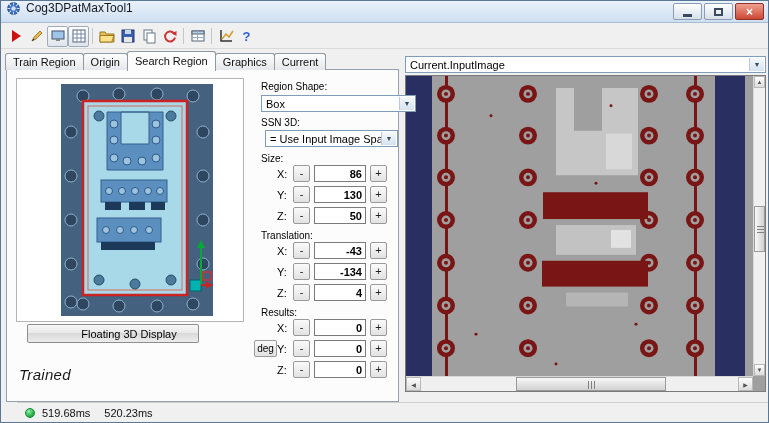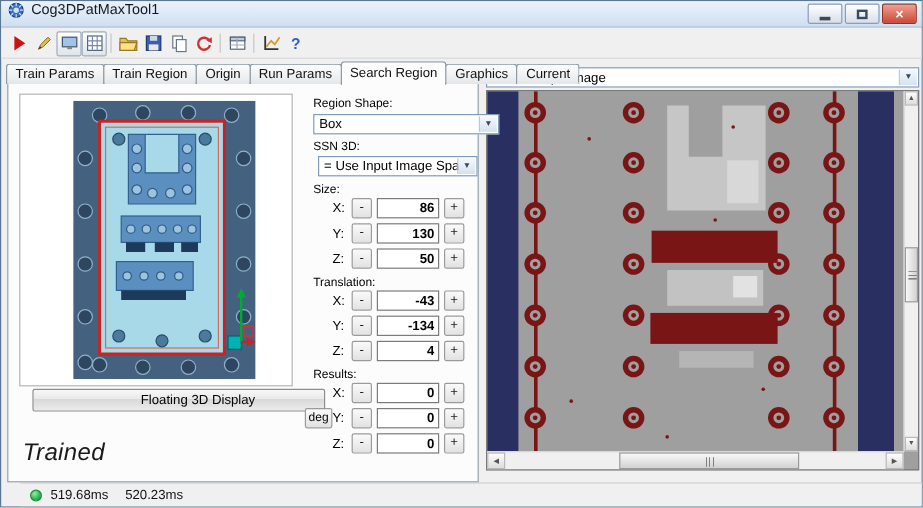--- a/index.html
+++ b/index.html
@@ -41,25 +41,25 @@
                 margin-bottom:-1px; font-weight:normal; }
 
   
   .tabpage { position:absolute; left:5px; top:68px; width:393px; height:333px;
              background:#fcfcfc; border:1px solid #94a0ac; z-index:2; }
 
   .display3d { position:absolute; left:9px; top:8px; width:228px; height:244px;
                background:#ffffff; border:1px solid #b4b4b4; }
   .scene-svg { position:absolute; left:44px; top:5px; width:152px; height:232px; }
 
-  .floating-btn { position:absolute; left:20px; top:254px; width:244px; height:19px;
+  .floating-btn { position:absolute; left:20px; top:254px; width:172px; height:19px;
                   font-size:11px; border:1px solid #8e8e8e; border-radius:2px;
                   background:linear-gradient(#f7f7f7,#e9e9e9 45%,#d8d8d8 46%,#ececec);
                   font-family:inherit; cursor:default;padding-left:32px; }
-  .trained-label { position:absolute; left:12px; top:296px; font-style:italic; font-size:20px;
+  .trained-label { position:absolute; left:12px; top:296px; font-style:italic; font-size:15px;
                    color:#1a1a1a; letter-spacing:0.3px; }
 
   
   .controls { position:absolute; left:243px; top:0; width:151px; height:100%; }
   .ctl-label { position:absolute; left:11px; font-size:10px; color:#000; }
   .combo { position:absolute; height:17px; background:#fff; border:1px solid #7f9db9;
            display:flex; align-items:center; padding-left:4px; font-size:11px; cursor:default; }
   .combo-arrow { position:absolute; right:1px; top:1px; bottom:1px; width:15px;
                  background:linear-gradient(#f4f8fc,#d6e2f0); border-left:1px solid #b9c8da;
                  display:flex; align-items:center; justify-content:center; font-size:7px; color:#3a4a5a; }
@@ -202,24 +202,22 @@
         <path d="M3 2 v11 h11" stroke="#333" stroke-width="1.5" fill="none"></path>
         <path d="M4 11 l4 -5 3 3 4 -6" stroke="#d69a2a" stroke-width="1.5" fill="none"></path>
         </svg>
     </span>
     <span class="tbicon">
       <span class="help-glyph">?</span>
     </span>
   </div>
 
   <div class="tabs">
-    <div class="tab">Train Params</div>
     <div class="tab">Train Region</div>
     <div class="tab">Origin</div>
-    <div class="tab">Run Params</div>
     <div class="tab active">Search Region</div>
     <div class="tab">Graphics</div>
     <div class="tab">Current</div>
   </div>
 
   <div class="tabpage">
 
     <div class="display3d">
       <svg class="scene-svg" viewBox="0 0 152 232">
         <rect x="0" y="0" width="152" height="232" fill="#44617f"></rect>

